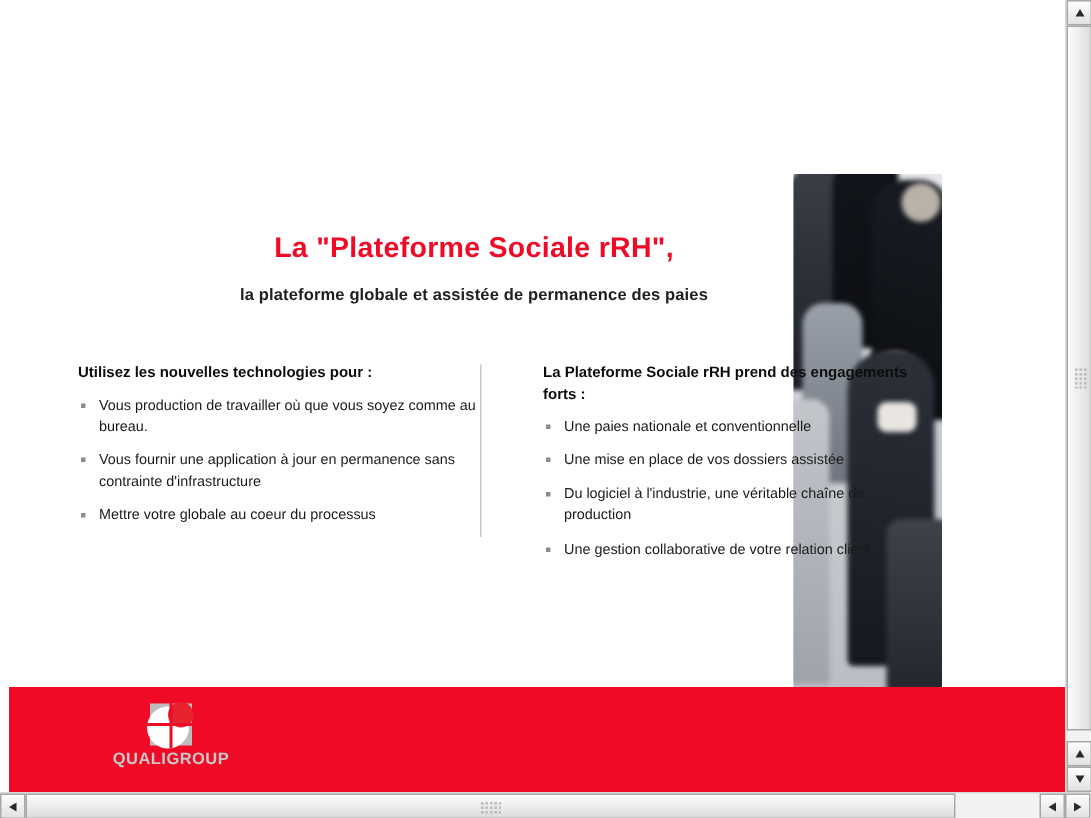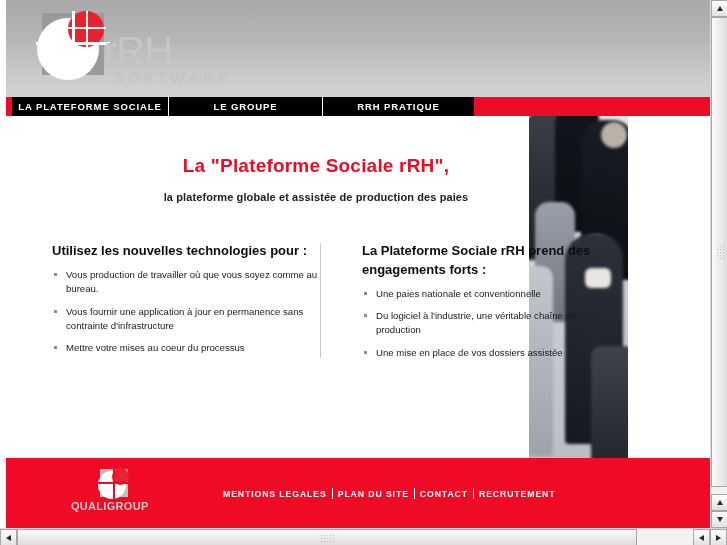--- a/index.html
+++ b/index.html
@@ -217,21 +217,21 @@
   .col-left  { left: 46px;  width: 266px; }
   .col-right { left: 330px; width: 252px; margin-left: 26px; }
   #col-divider {
     position: absolute;
     left: 314px; top: 1px;
     width: 1px; height: 115px;
     background: #c9c9c9;
   }
   .col-title {
     font-weight: bold;
-    font-size: 13px;
+    font-size: 10px;
     color: #0d0d0d;
     margin-bottom: 7px;
     line-height: 1.45;
   }
   .col ul { list-style: none; }
   .col li {
     position: relative;
     padding-left: 14px;
     margin-bottom: 8px;
     line-height: 1.5;
@@ -248,20 +248,21 @@
   #footer {
     position: absolute;
     left: 0; top: 458px;
     width: 704px; height: 70px;
     background: #ef0a26;
   }
   #qg {
     position: absolute;
     left: 65px; top: 11px;
     width: 86px; height: 48px;
+    text-align: center;
   }
   #qg .qmark {
     position: relative;
     width: 28px; height: 28px;
     margin: 0 auto;
   }
   #qg .qmark .qsq { position:absolute; left:0; top:0; width:28px; height:28px; background:#bdbdbd; }
   #qg .qmark .qc  { position:absolute; left:-2px; top:2px; width:28px; height:28px;
                     border-radius:50%; background:#ffffff; }
   #qg .qmark .qr  { position:absolute; left:12px; top:-1px; width:17px; height:17px;
@@ -362,107 +363,77 @@
     opacity:.9;
   }
 </style>
 </head>
 <body>
 
 <div id="viewport">
 
   <div id="page">
 
-    <div id="header">
-      <div id="logo-block">
-        <div class="mark">
-          <span class="sq"></span>
-          <span class="circ"></span>
-          <span class="redcirc"></span>
-          <span class="vline"></span>
-          <span class="hline"></span>
-          <span class="vline2"></span>
-          <span class="hline2"></span>
-        </div>
-        <div id="wordmark">rRH</div>
-        <div id="wordmark-sub">SOFTWARE</div>
-      </div>
-    </div>
-
-    <div id="navbar">
-      <div id="nav-items">
-        <div class="nav-item w1">LA PLATEFORME SOCIALE</div>
-        <div class="nav-item w2">LE GROUPE</div>
-        <div class="nav-item w3">RRH PRATIQUE</div>
-      </div>
-    </div>
+
 
     <div id="content">
 
       <div id="photo">
         <span class="sky"></span>
         <span class="fig f1"></span>
         <span class="fig f2"></span>
         <span class="fig f3"></span>
         <span class="fig f3h"></span>
         <span class="fig f4"></span>
         <span class="fig f6"></span>
         <span class="fig f5h"></span>
         <span class="fig f5"></span>
         <span class="fig f5n"></span>
         <span class="fig f7"></span>
       </div>
 
       <div id="h1">La "Plateforme Sociale rRH",</div>
-      <div id="h2">la plateforme globale et assistée de production des paies</div>
+      <div id="h2">la plateforme globale et assistée de permanence des paies</div>
 
       <div id="cols">
         <div id="col-divider"></div>
 
         <div class="col col-left">
           <div class="col-title">Utilisez les nouvelles technologies pour :</div>
           <ul>
             <li>Vous production de travailler où que vous soyez comme au bureau.</li>
             <li>Vous fournir une application à jour en permanence sans contrainte d'infrastructure</li>
-            <li>Mettre votre mises au coeur du processus</li>
+            <li>Mettre votre globale au coeur du processus</li>
           </ul>
         </div>
 
         <div class="col col-right">
           <div class="col-title">La Plateforme Sociale rRH prend des engagements forts :</div>
           <ul>
             <li>Une paies nationale et conventionnelle</li>
+            <li>Une mise en place de vos dossiers assistée</li>
             <li>Du logiciel à l'industrie, une véritable chaîne de production</li>
-            <li>Une mise en place de vos dossiers assistée</li>
+            <li>Une gestion collaborative de votre relation client</li>
           </ul>
         </div>
       </div>
     </div>
 
     <div id="footer">
       <div id="qg">
         <div class="qmark">
           <span class="qsq"></span>
           <span class="qc"></span>
           <span class="qr"></span>
           <span class="qv"></span>
           <span class="qh"></span>
         </div>
         <div class="qlabel">QUALIGROUP</div>
       </div>
 
-      <div id="footer-links">
-        <a>MENTIONS LEGALES</a>
-        <span class="sep"></span>
-        <a>PLAN DU SITE</a>
-        <span class="sep"></span>
-        <a>CONTACT</a>
-        <span class="sep"></span>
-        <a>RECRUTEMENT</a>
-      </div>
     </div>
 
   </div>
 
   <div id="vscroll">
     <div id="v-up" class="sb-btn">
       <span class="sb-arrow up"></span>
     </div>
     <div id="v-thumb">
       <span id="v-grip"></span>

